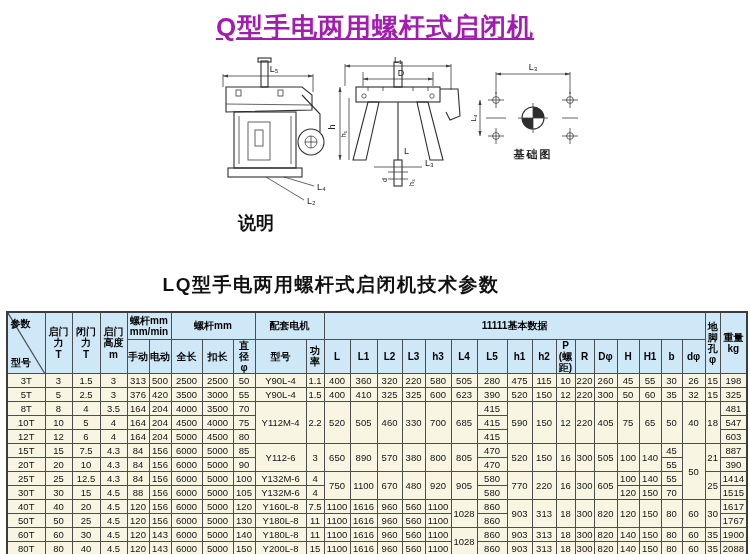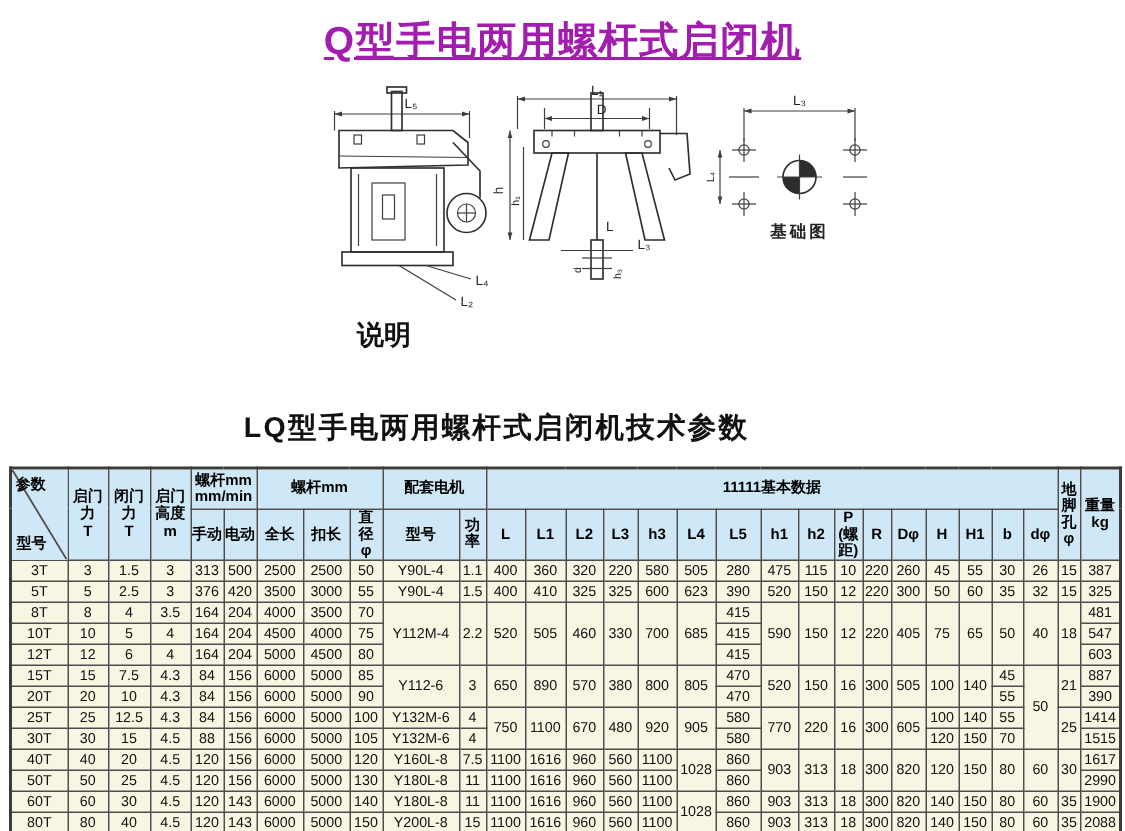--- a/index.html
+++ b/index.html
@@ -282,21 +282,21 @@
         <td>475</td>
         <td>115</td>
         <td>10</td>
         <td>220</td>
         <td>260</td>
         <td>45</td>
         <td>55</td>
         <td>30</td>
         <td>26</td>
         <td>15</td>
-        <td>387</td>
+        <td>198</td>
       </tr>
       <tr>
         <td>5T</td>
         <td>5</td>
         <td>2.5</td>
         <td>3</td>
         <td>376</td>
         <td>420</td>
         <td>3500</td>
         <td>3000</td>
@@ -514,21 +514,21 @@
         <td>5000</td>
         <td>130</td>
         <td>Y180L-8</td>
         <td>11</td>
         <td>1100</td>
         <td>1616</td>
         <td>960</td>
         <td>560</td>
         <td>1100</td>
         <td>860</td>
-        <td>2990</td>
+        <td>1767</td>
       </tr>
       <tr>
         <td>60T</td>
         <td>60</td>
         <td>30</td>
         <td>4.5</td>
         <td>120</td>
         <td>143</td>
         <td>6000</td>
         <td>5000</td>

